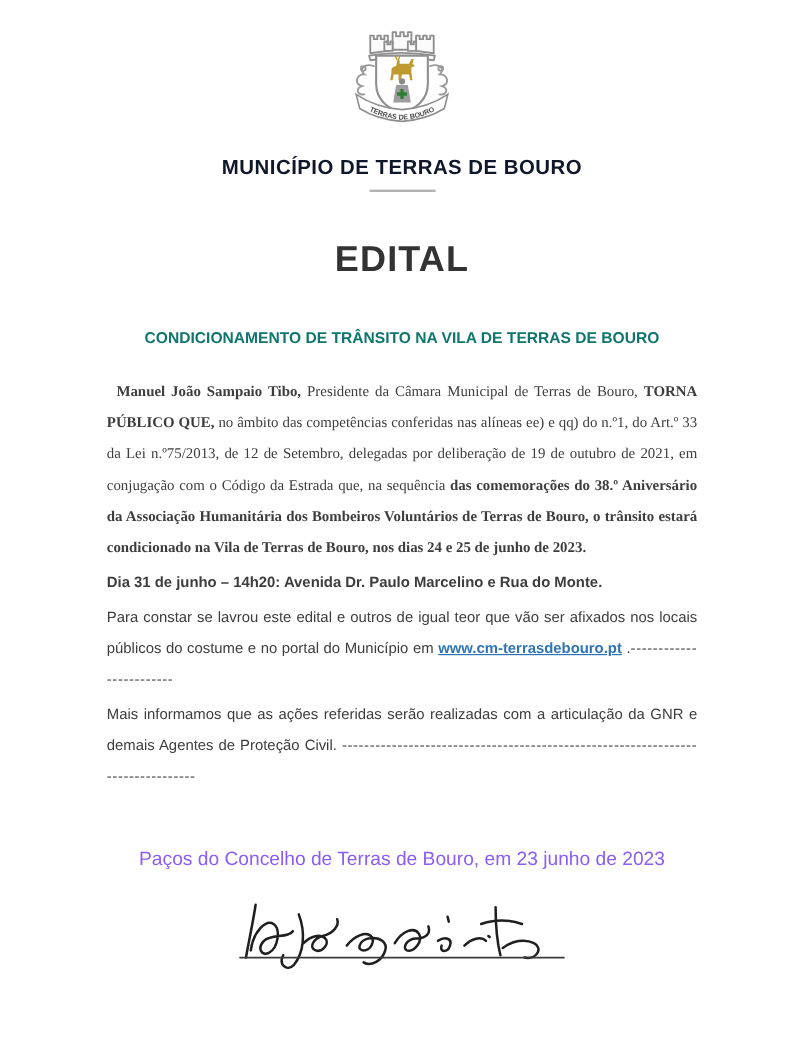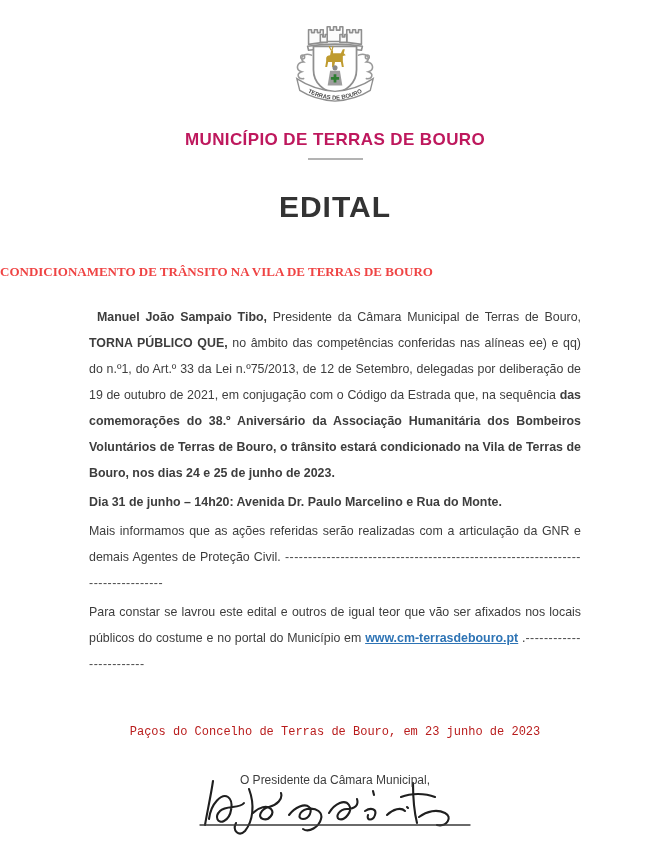--- a/index.html
+++ b/index.html
@@ -12,69 +12,68 @@
     font-family:"Liberation Sans",sans-serif;
     color:#3d3d3d;
   }
   .crest{display:block;margin:14px auto 0;}
   .municipality{
     margin-top:22px;
     text-align:center;
     font-size:17px;
     font-weight:bold;
     letter-spacing:.4px;
-    color:#be185d;
+    color:#0f172a;
   }
   .rule{width:55px;height:2px;background:#b3b3b3;margin:8px auto 6px;}
   .contribuinte{
     text-align:center;
     font-size:9.5px;
     font-weight:bold;
     letter-spacing:.3px;
     color:#3a3a3a;
   }
   .edital{
-    margin-top:30px;
+    margin-top:40px;
     text-align:center;
     font-size:30px;
     font-weight:bold;
     letter-spacing:1px;
     color:#333333;
   }
   .subtitle{
     margin-top:40px;
+    text-align:center;
     font-size:13px;
     font-weight:bold;
-    color:#ef4444;
-    font-family:Liberation Serif, serif;
+    color:#0f766e;
   }
   .body-block{
     width:492px;
     margin:24px auto 0;
     font-size:12.4px;
     line-height:26px;
     text-align:justify;
   }
   .body-block p{margin:0 0 3px;}
-  .p-first{text-indent:8px;}
+  .p-first{text-indent:8px;font-family:Liberation Serif, serif;}
   .b{font-weight:bold;}
   .day-line{font-weight:bold;}
   .dashes{letter-spacing:.5px;color:#4a4a4a;}
   .link{
     color:#2e74b5;
     text-decoration:underline;
     font-weight:bold;
     cursor:pointer;
   }
   .place-date{
     margin-top:48px;
     text-align:center;
-    font-size:12px;
-    color:#b91c1c;
-    font-family:Liberation Mono, monospace;
+    font-size:16px;
+    color:#8b5cf6;
   }
   .sig-block{
     margin-top:34px;
     text-align:center;
     font-size:12px;
   }
   .sig-title{position:relative;z-index:2;}
   .sig-wrap{
     position:relative;
     width:280px;
@@ -133,29 +132,28 @@
 
   <div class="edital">EDITAL</div>
   <div class="subtitle">CONDICIONAMENTO DE TRÂNSITO NA VILA DE TERRAS DE BOURO</div>
 
   <div class="body-block">
     <p class="p-first"><span class="b">Manuel João Sampaio Tibo,</span><span> Presidente da Câmara Municipal de Terras de Bouro, </span><span class="b">TORNA PÚBLICO QUE,</span><span> no âmbito das competências conferidas nas alíneas ee) e qq) do n.º1, do Art.º 33 da Lei n.º75/2013, de 12 de Setembro, delegadas por deliberação de 19 de outubro de 2021, em conjugação com o Código da Estrada que, na sequência </span><span class="b">das comemorações do 38.º Aniversário da Associação Humanitária dos Bombeiros Voluntários de Terras de Bouro, o trânsito estará condicionado na Vila de Terras de Bouro, nos dias 24 e 25 de junho de 2023.</span></p>
 
     <p class="day-line">Dia 31 de junho – 14h20: Avenida Dr. Paulo Marcelino e Rua do Monte.</p>
 
 
+    <p><span>Para constar se lavrou este edital e outros de igual teor que vão ser afixados nos locais públicos do costume e no portal do Município em </span><a class="link">www.cm-terrasdebouro.pt</a><span> .</span><span class="dashes">------------------------</span></p>
+
     <p><span>Mais informamos que as ações referidas serão realizadas com a articulação da GNR e demais Agentes de Proteção Civil. </span><span class="dashes">--------------------------------------------------------------------------------</span></p>
-
-    <p><span>Para constar se lavrou este edital e outros de igual teor que vão ser afixados nos locais públicos do costume e no portal do Município em </span><a class="link">www.cm-terrasdebouro.pt</a><span> .</span><span class="dashes">------------------------</span></p>
   </div>
 
   <div class="place-date">Paços do Concelho de Terras de Bouro, em 23 junho de 2023</div>
 
   <div class="sig-block">
-    <div class="sig-title">O Presidente da Câmara Municipal,</div>
     <div class="sig-wrap">
       <svg width="280" height="64" viewBox="0 0 280 64">
         <g fill="none" stroke="#1f1f1f" stroke-width="2.1" stroke-linecap="round" stroke-linejoin="round">
           <path d="M10,52 C12,40 16,22 18,8"></path>
           <path d="M14,46 C16,30 27,20 33,24 C39,28 37,44 29,48 C23,51 19,44 25,38 C31,32 45,36 49,30"></path>
           <path d="M54,16 C60,32 58,48 50,58 C44,64 37,58 41,50"></path>
           <path d="M58,40 C64,34 72,32 76,36 C80,40 74,48 68,46 C62,44 66,36 74,34 C82,32 88,26 86,20"></path>
           <path d="M94,42 C100,34 110,30 114,34 C118,38 114,46 108,46 C102,46 104,38 112,36 C122,34 128,40 126,46 C124,54 114,60 108,56"></path>
           <path d="M134,40 C140,30 150,26 154,32 C158,38 150,48 144,46 C140,44 144,36 152,36 C160,36 164,32 162,26"></path>
           <path d="M170,38 C176,34 182,36 180,42 C178,48 171,48 173,42"></path>

